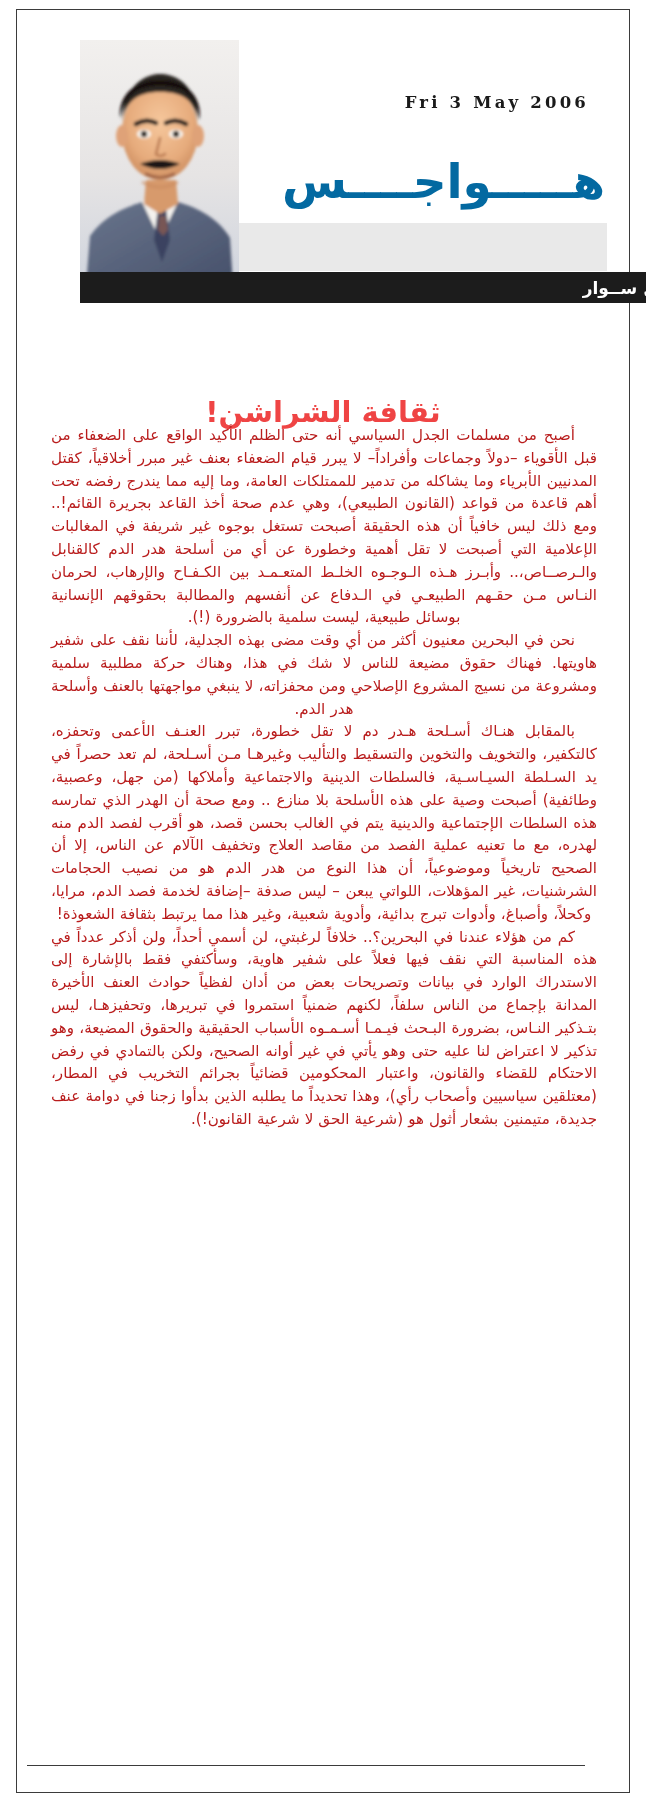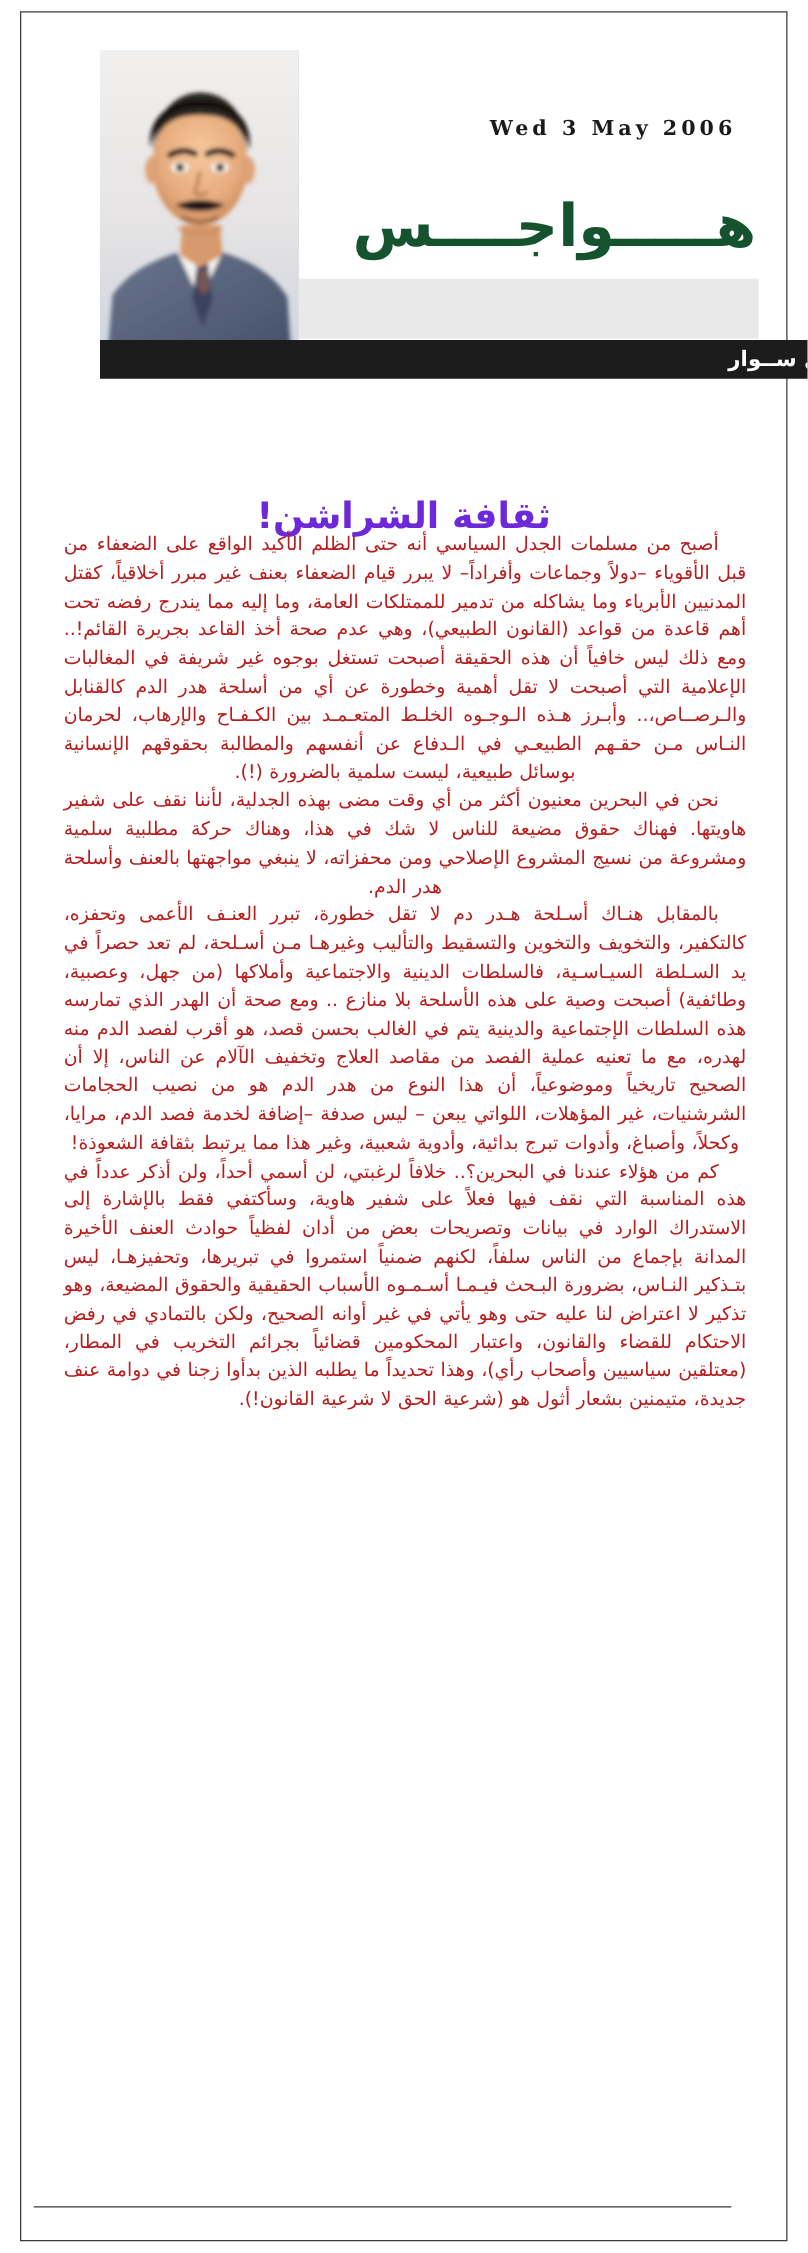--- a/index.html
+++ b/index.html
@@ -75,21 +75,21 @@
     white-space: nowrap;
   }
 
   .column-title {
     position: absolute;
     right: 24px;
     top: 148px;
     font-family: "DejaVu Sans", "Liberation Sans", sans-serif;
     font-size: 47px;
     font-weight: 700;
-    color: #14532d;
+    color: #0369a1;
     direction: rtl;
     white-space: nowrap;
     letter-spacing: 0px;
     line-height: 1;
     text-align: center;
   }
 
   .grey-band {
     position: absolute;
     left: 222px;
@@ -145,21 +145,21 @@
 
   
   .headline {
     position: absolute;
     left: 0;
     top: 366px;
     width: 612px;
     text-align: center;
     font-size: 29px;
     font-weight: 700;
-    color: #6d28d9;
+    color: #ef4444;
     direction: rtl;
     letter-spacing: 0.5px;
   }
 
   
   .article {
     position: absolute;
     left: 34px;
     top: 414px;
     width: 546px;
@@ -257,21 +257,21 @@
 
             <path d="M60 124 q20 -8 40 0 q-20 10 -40 0 z" fill="#1d1915"></path>
 
             <path d="M66 134 q14 7 28 0" stroke="#9b5f43" stroke-width="2.6" fill="none" stroke-linecap="round"></path>
 
             <path d="M62 142 q18 10 36 0" stroke="#c98a5f" stroke-width="3" fill="none" opacity="0.6"></path>
           </g>
         </svg>
       </div>
 
-      <div class="dateline">Wed 3 May 2006</div>
+      <div class="dateline">Fri 3 May 2006</div>
 
       <div class="column-title">هـــــواجــــس</div>
 
       <div class="grey-band"></div>
 
       <div class="byline-bar">
         <span class="byline-text">عقيـل ســوار</span>
       </div>
     </div>
 

